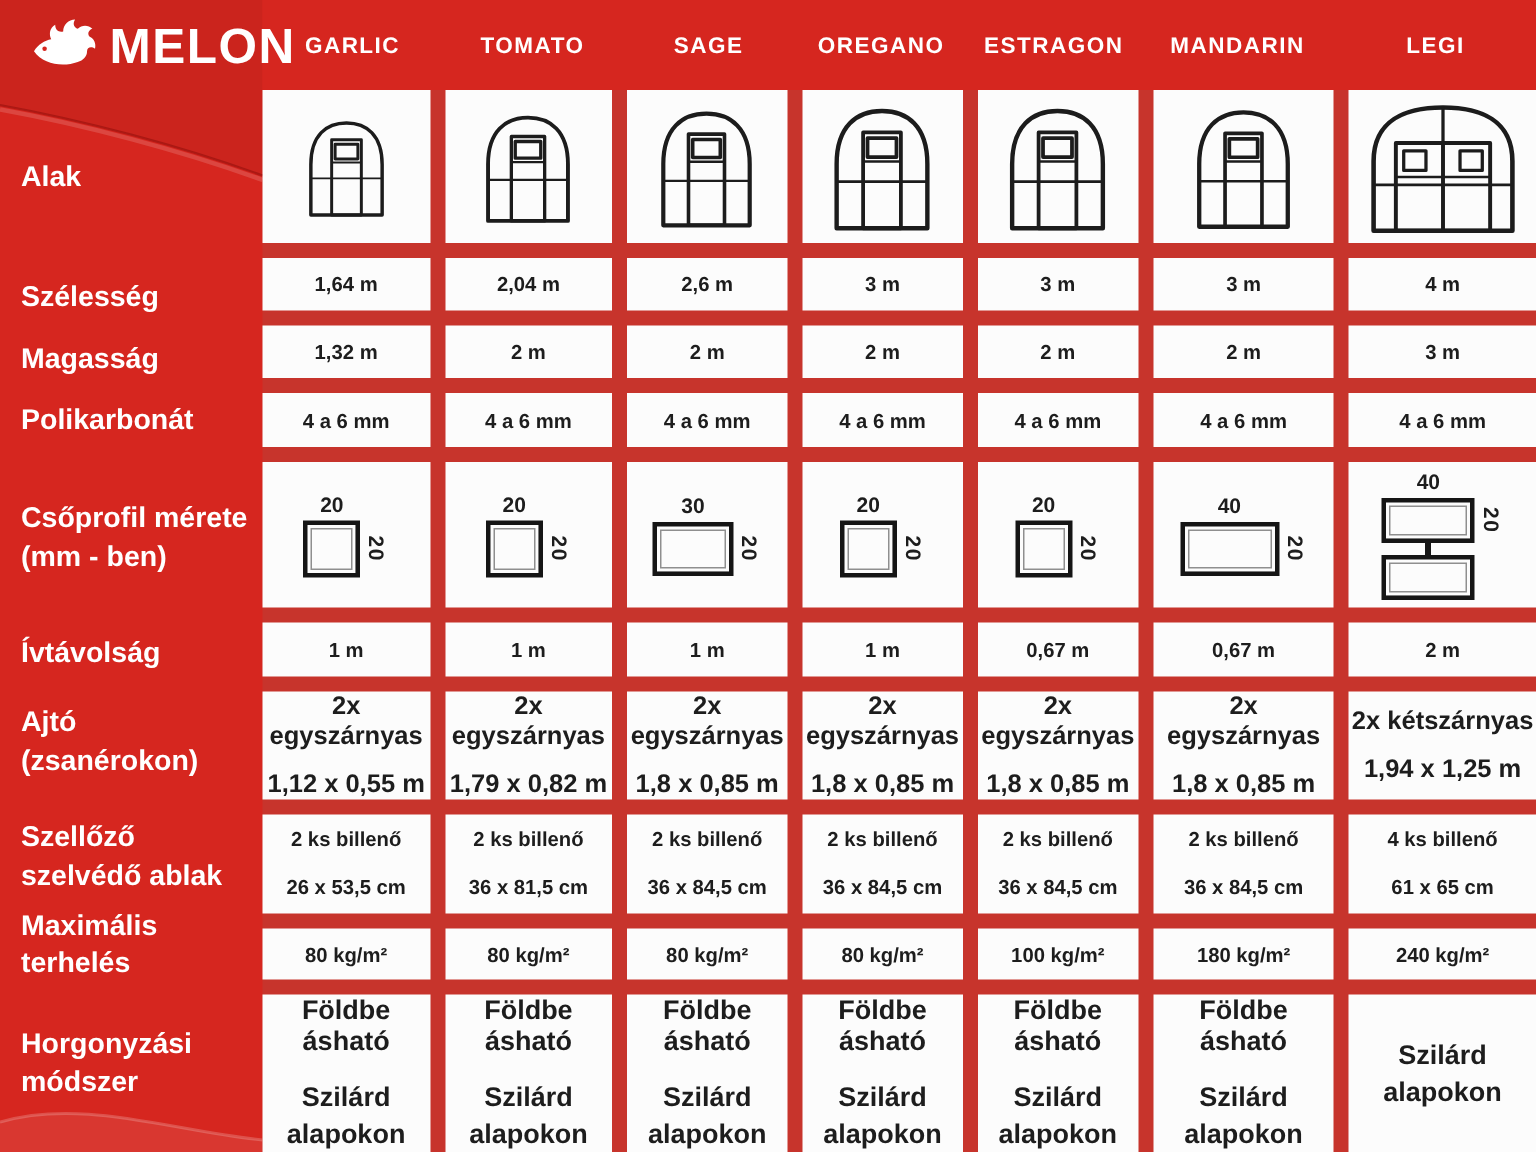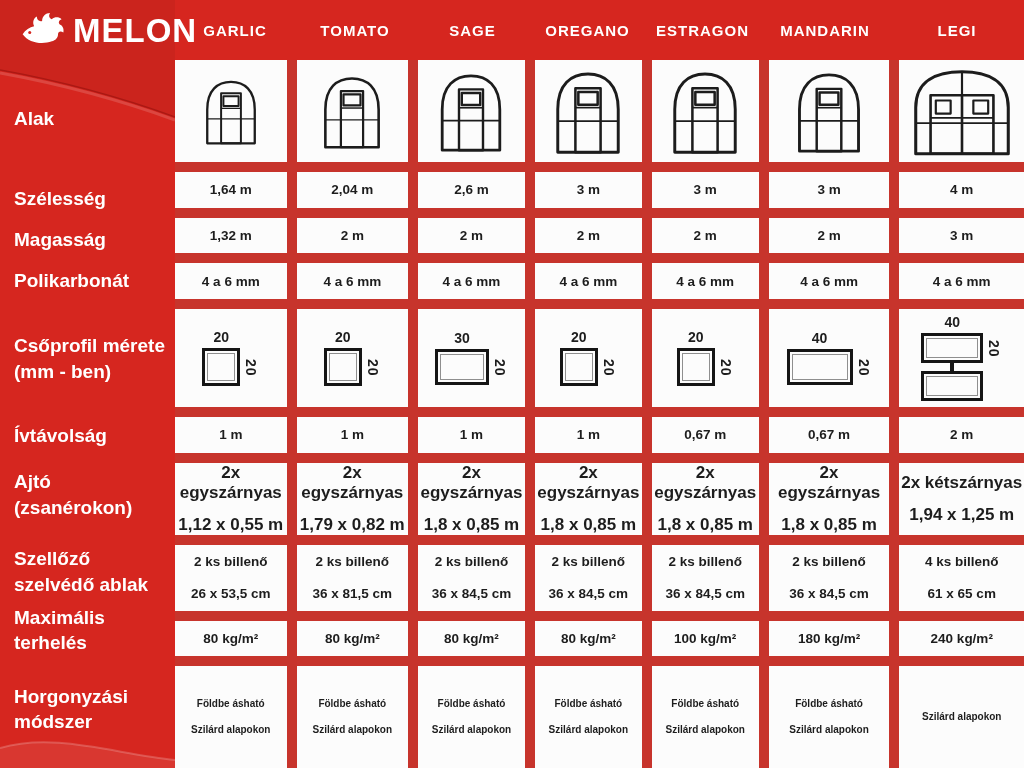--- a/index.html
+++ b/index.html
@@ -54,21 +54,21 @@
   }
   .cell {
     background:#fcfcfc;
     display:flex; flex-direction:column;
     align-items:center; justify-content:center;
     font-weight:bold; font-size:13.5px; text-align:center;
   }
   .cell-line:empty { display:none; }
   .two-sm { font-size:17px; gap:12px; }
   .two-lg { font-size:13.5px; gap:17px; }
-  .anchor { font-size:10px; gap:14px; }
+  .anchor { font-size:18px; gap:14px; }
   .anchor2 { max-width:88px; line-height:1.35; }
 
   
   .pwrap { display:flex; flex-direction:column; align-items:flex-start; }
   .ptop { text-align:center; font-size:14px; font-weight:bold; margin-bottom:3px; line-height:1.1; }
   .pboxrow { display:flex; align-items:center; }
   .pbox {
     border:3px solid #151515;
     background:#fcfcfc;
     box-shadow: inset 0 0 0 2px #fcfcfc, inset 0 0 0 3px #8f8f8f;

